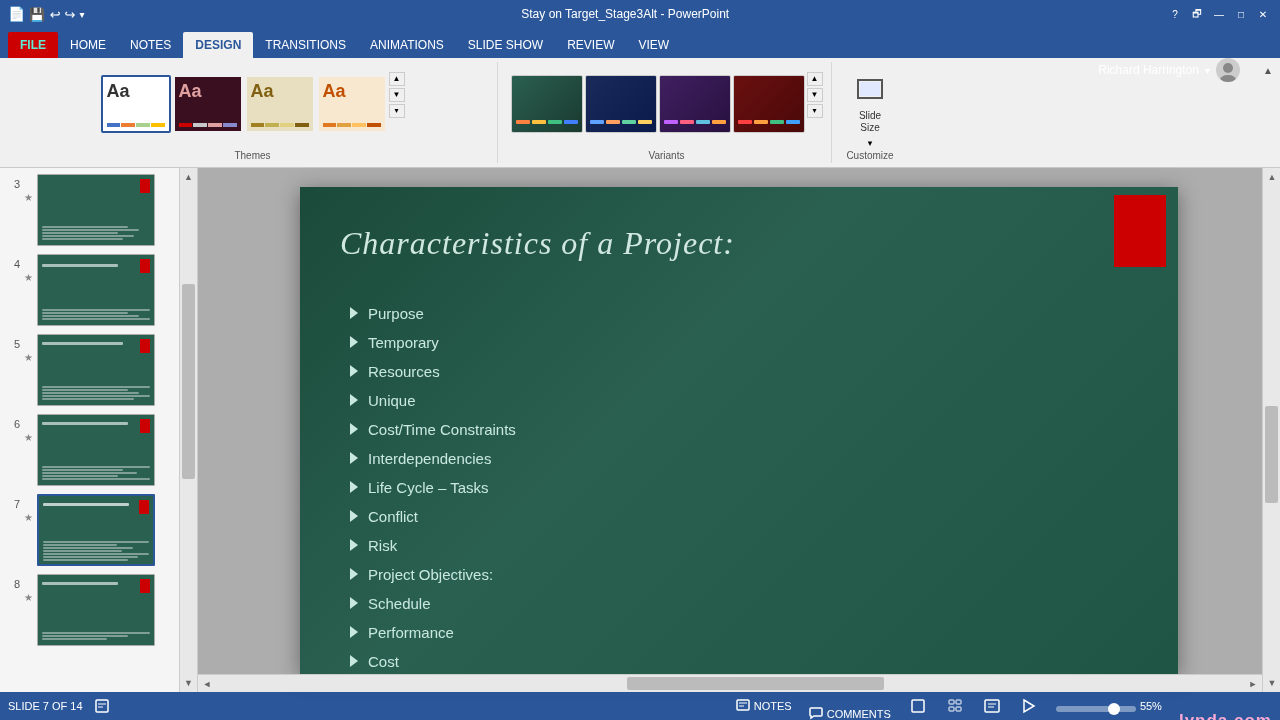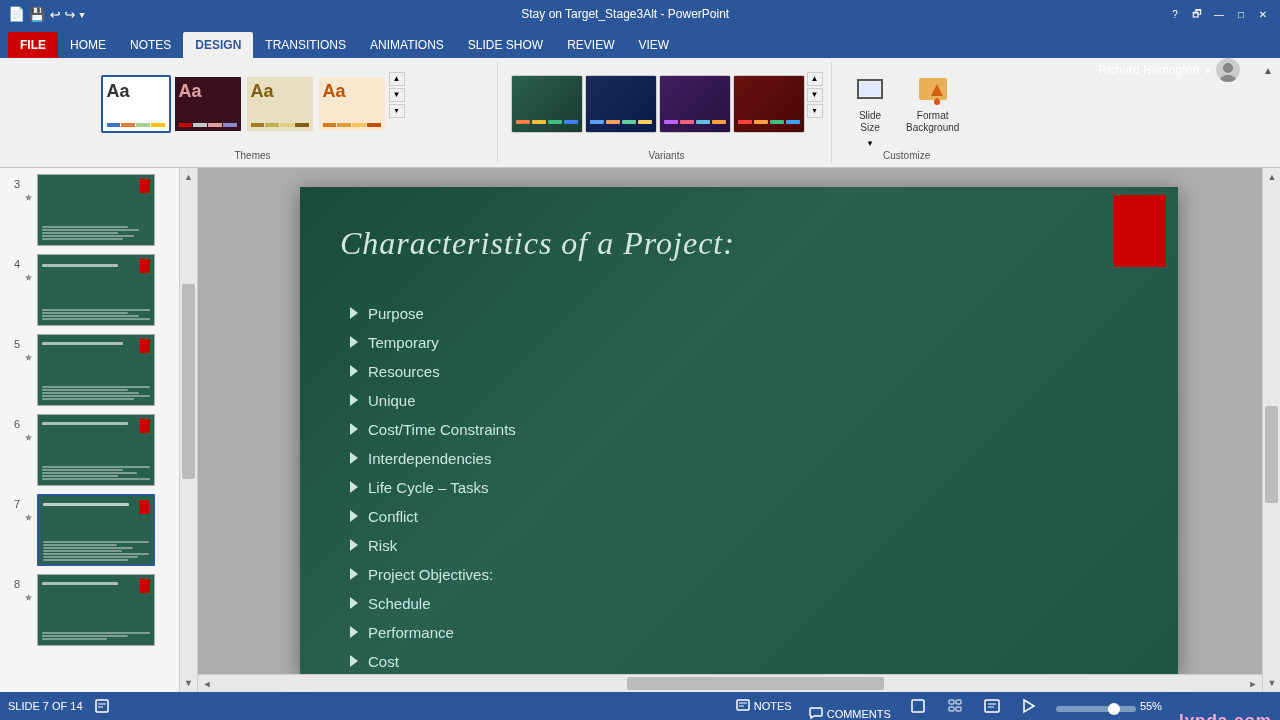--- a/index.html
+++ b/index.html
@@ -343,21 +343,21 @@
   <div class="window-controls">
     <span class="win-btn">?</span>
     <span class="win-btn">🗗</span>
     <span class="win-btn">—</span>
     <span class="win-btn">□</span>
     <span class="win-btn">✕</span>
   </div>
 </div>
 
 <div id="ribbon-tabs" style="position:relative;">
-  <div class="ribbon-tab" style="background:#c00; color:#ffffff; font-weight:bold;">FILE</div>
+  <div class="ribbon-tab" style="background:#c00; color:#5eead4; font-weight:bold;">FILE</div>
   <div class="ribbon-tab">HOME</div>
   <div class="ribbon-tab">NOTES</div>
   <div class="ribbon-tab active">DESIGN</div>
   <div class="ribbon-tab">TRANSITIONS</div>
   <div class="ribbon-tab">ANIMATIONS</div>
   <div class="ribbon-tab">SLIDE SHOW</div>
   <div class="ribbon-tab">REVIEW</div>
   <div class="ribbon-tab">VIEW</div>
 
   <div id="user-area">
@@ -491,32 +491,20 @@
       <div class="cust-btn">
         <div class="icon">
           <svg width="32" height="32" viewBox="0 0 32 32">
             <rect x="4" y="6" width="24" height="18" fill="none" stroke="#555" stroke-width="2"></rect>
             <rect x="6" y="8" width="20" height="14" fill="#e0e8ff"></rect>
           </svg>
         </div>
         <div class="label" style="white-space:pre-line; text-align:center;">Slide
 Size</div>
         <span style="font-size:9px;">▾</span>
-      </div>
-      <div class="cust-btn">
-        <div class="icon">
-          <svg width="32" height="32" viewBox="0 0 32 32">
-            <rect x="2" y="4" width="28" height="22" rx="2" fill="#e8a030" opacity="0.8"></rect>
-            <path d="M14 22 L20 10 L26 22Z" fill="#d06010"></path>
-            <circle cx="20" cy="28" r="3" fill="#e05010"></circle>
-            <path d="M18 26 Q20 22 22 26" fill="#e05010"></path>
-          </svg>
-        </div>
-        <div class="label" style="white-space:pre-line; text-align:center;">Format
-Background</div>
       </div>
     </div>
     <span class="ribbon-section-label" style="bottom:2px;">Customize</span>
   </div>
 
   <div class="collapse-btn">▲</div>
 </div>
 
 <div id="main">
 

